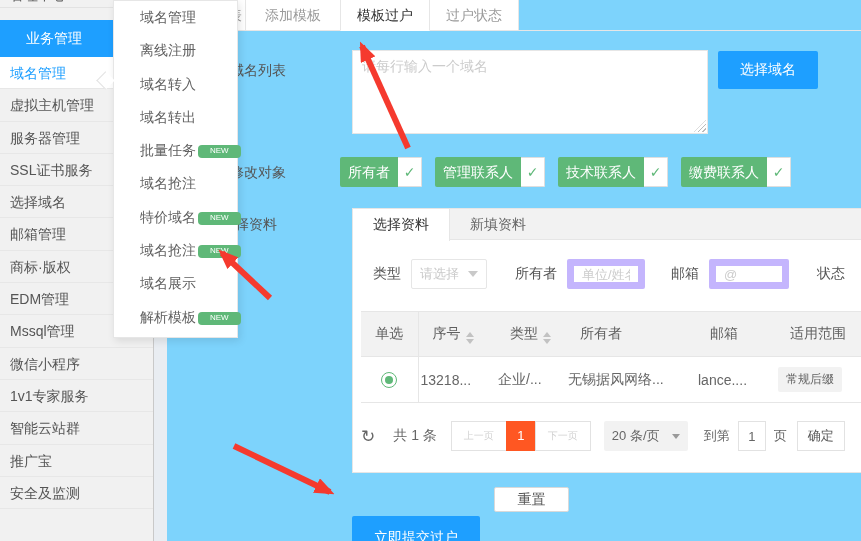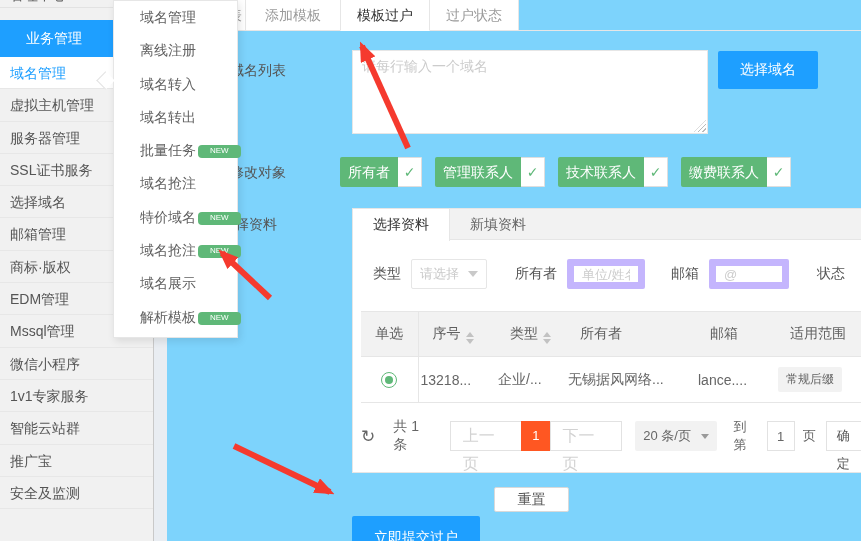--- a/index.html
+++ b/index.html
@@ -73,21 +73,21 @@
   .sort { display:inline-flex; flex-direction:column; gap:2px; margin-left:5px; vertical-align:1px; }
   .sort .up { width:0; height:0; border-left:4px solid transparent; border-right:4px solid transparent; border-bottom:5px solid #c2c2c2; }
   .sort .dn { width:0; height:0; border-left:4px solid transparent; border-right:4px solid transparent; border-top:5px solid #c2c2c2; }
   .radio { display:inline-block; width:16px; height:16px; border:1px solid #5FB878; border-radius:50%; position:relative; cursor:pointer; background:#fff; vertical-align:middle; }
   .radio::after { content:""; position:absolute; left:3px; top:3px; width:8px; height:8px; border-radius:50%; background:#5FB878; }
   .tag { display:inline-block; background:#f2f2f2; color:#666; font-size:12px; padding:4px 8px; border-radius:2px; }
 
   .pager { position:absolute; left:8px; top:212px; height:30px; display:flex; align-items:center; font-size:13px; color:#666; }
   .refresh { font-size:17px; color:#666; cursor:pointer; margin-right:18px; line-height:1; }
   .total { margin-right:14px; font-size:14px; }
-  .pg-btn { height:30px; line-height:28px; padding:0 12px; border:1px solid #e2e2e2; background:#fff; color:#d2d2d2; margin-right:-1px; cursor:pointer; font-size:16px; }
+  .pg-btn { height:30px; line-height:28px; padding:0 12px; border:1px solid #e2e2e2; background:#fff; color:#d2d2d2; margin-right:-1px; cursor:pointer; font-size:10px; }
   .pg-cur { height:30px; line-height:30px; width:30px; text-align:center; background:#FF5722; color:#fff; margin-right:-1px; cursor:default; font-size:13px; }
   .pg-size { margin-left:14px; width:84px; height:30px; background:#f2f2f2; border-radius:2px; display:flex; align-items:center; justify-content:space-between; padding:0 8px; color:#666; cursor:pointer; }
   .pg-size .caret-down { border-top-color:#9a9a9a; border-left-width:4px; border-right-width:4px; border-top-width:5px; }
   .goto-lbl { margin-left:16px; margin-right:8px; }
   .goto-input { width:28px; height:30px; border:1px solid #e2e2e2; text-align:center; font-size:13px; color:#666; font-family:inherit; outline:none; }
   .goto-page { margin-left:8px; }
   .pg-ok { margin-left:10px; height:30px; line-height:28px; padding:0 10px; border:1px solid #e2e2e2; background:#fff; color:#555; cursor:pointer; font-size:13px; }
 
   .btn-submit { position:absolute; left:185px; top:516px; width:128px; height:44px; }
   .btn-reset { position:absolute; left:327px; top:487px; width:75px; height:25px; background:#fff; border:1px solid #d9d9d9; border-radius:2px; color:#555; font-size:14px; font-family:inherit; cursor:pointer; }

